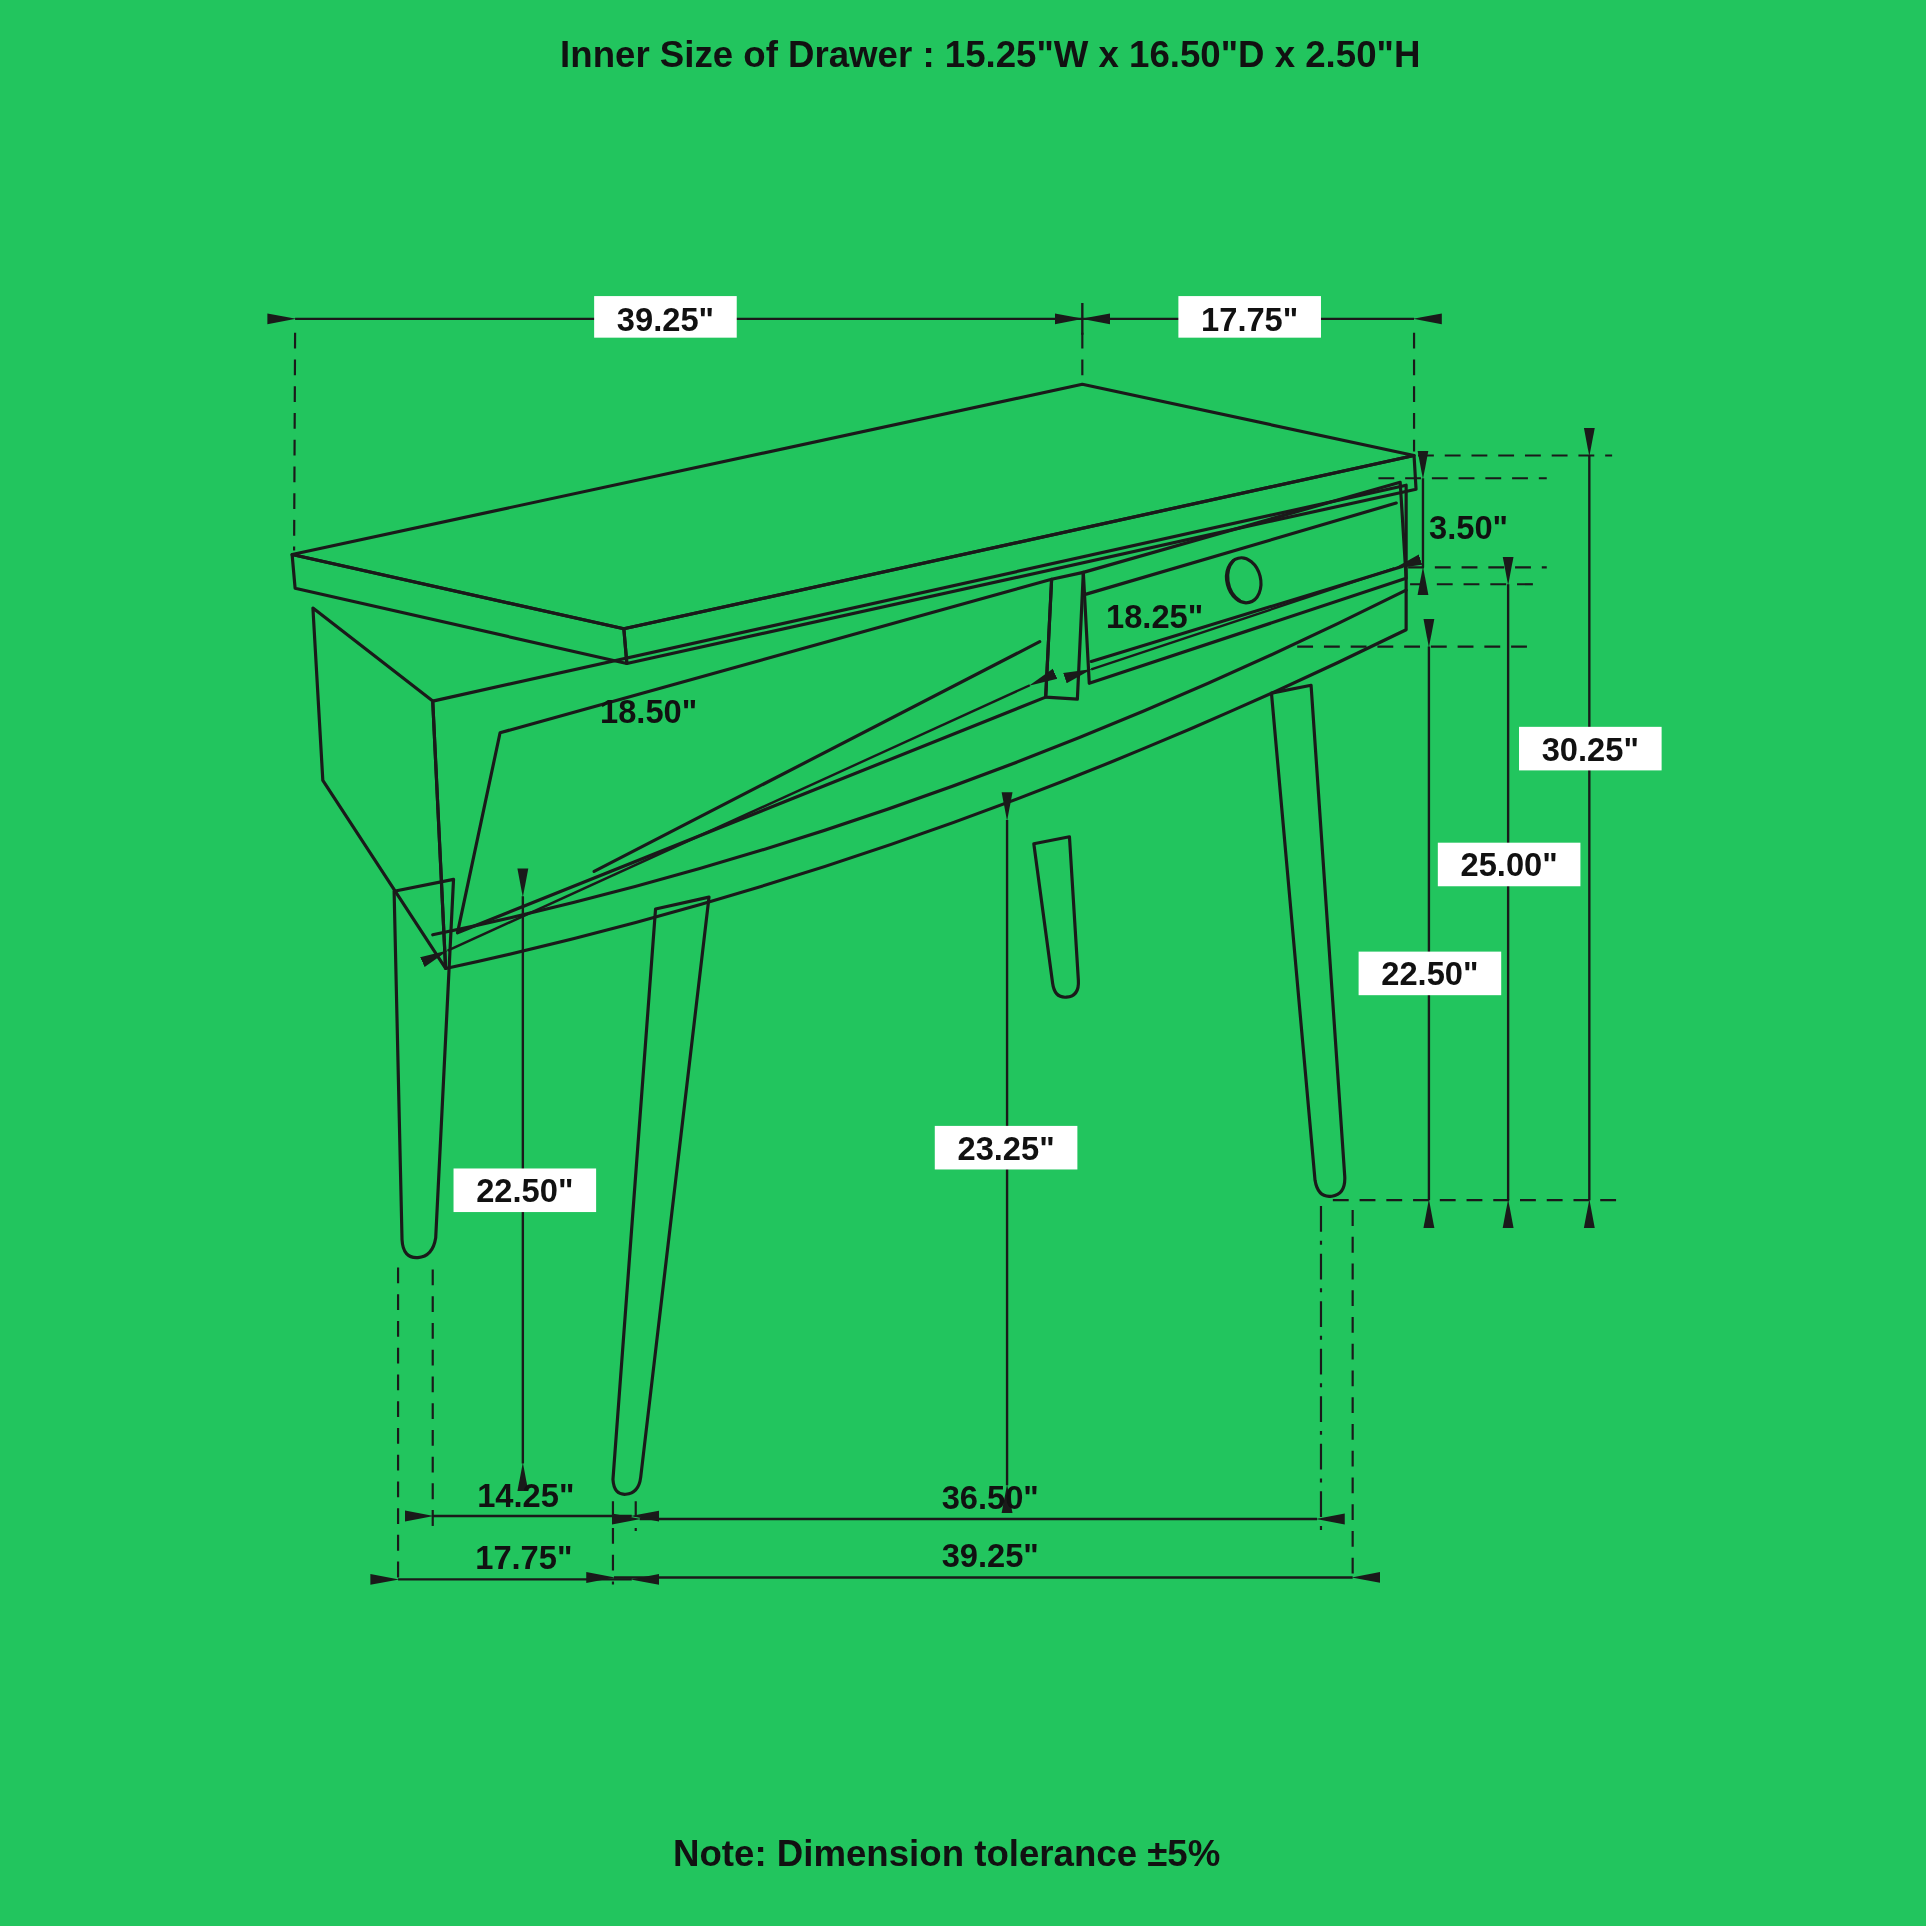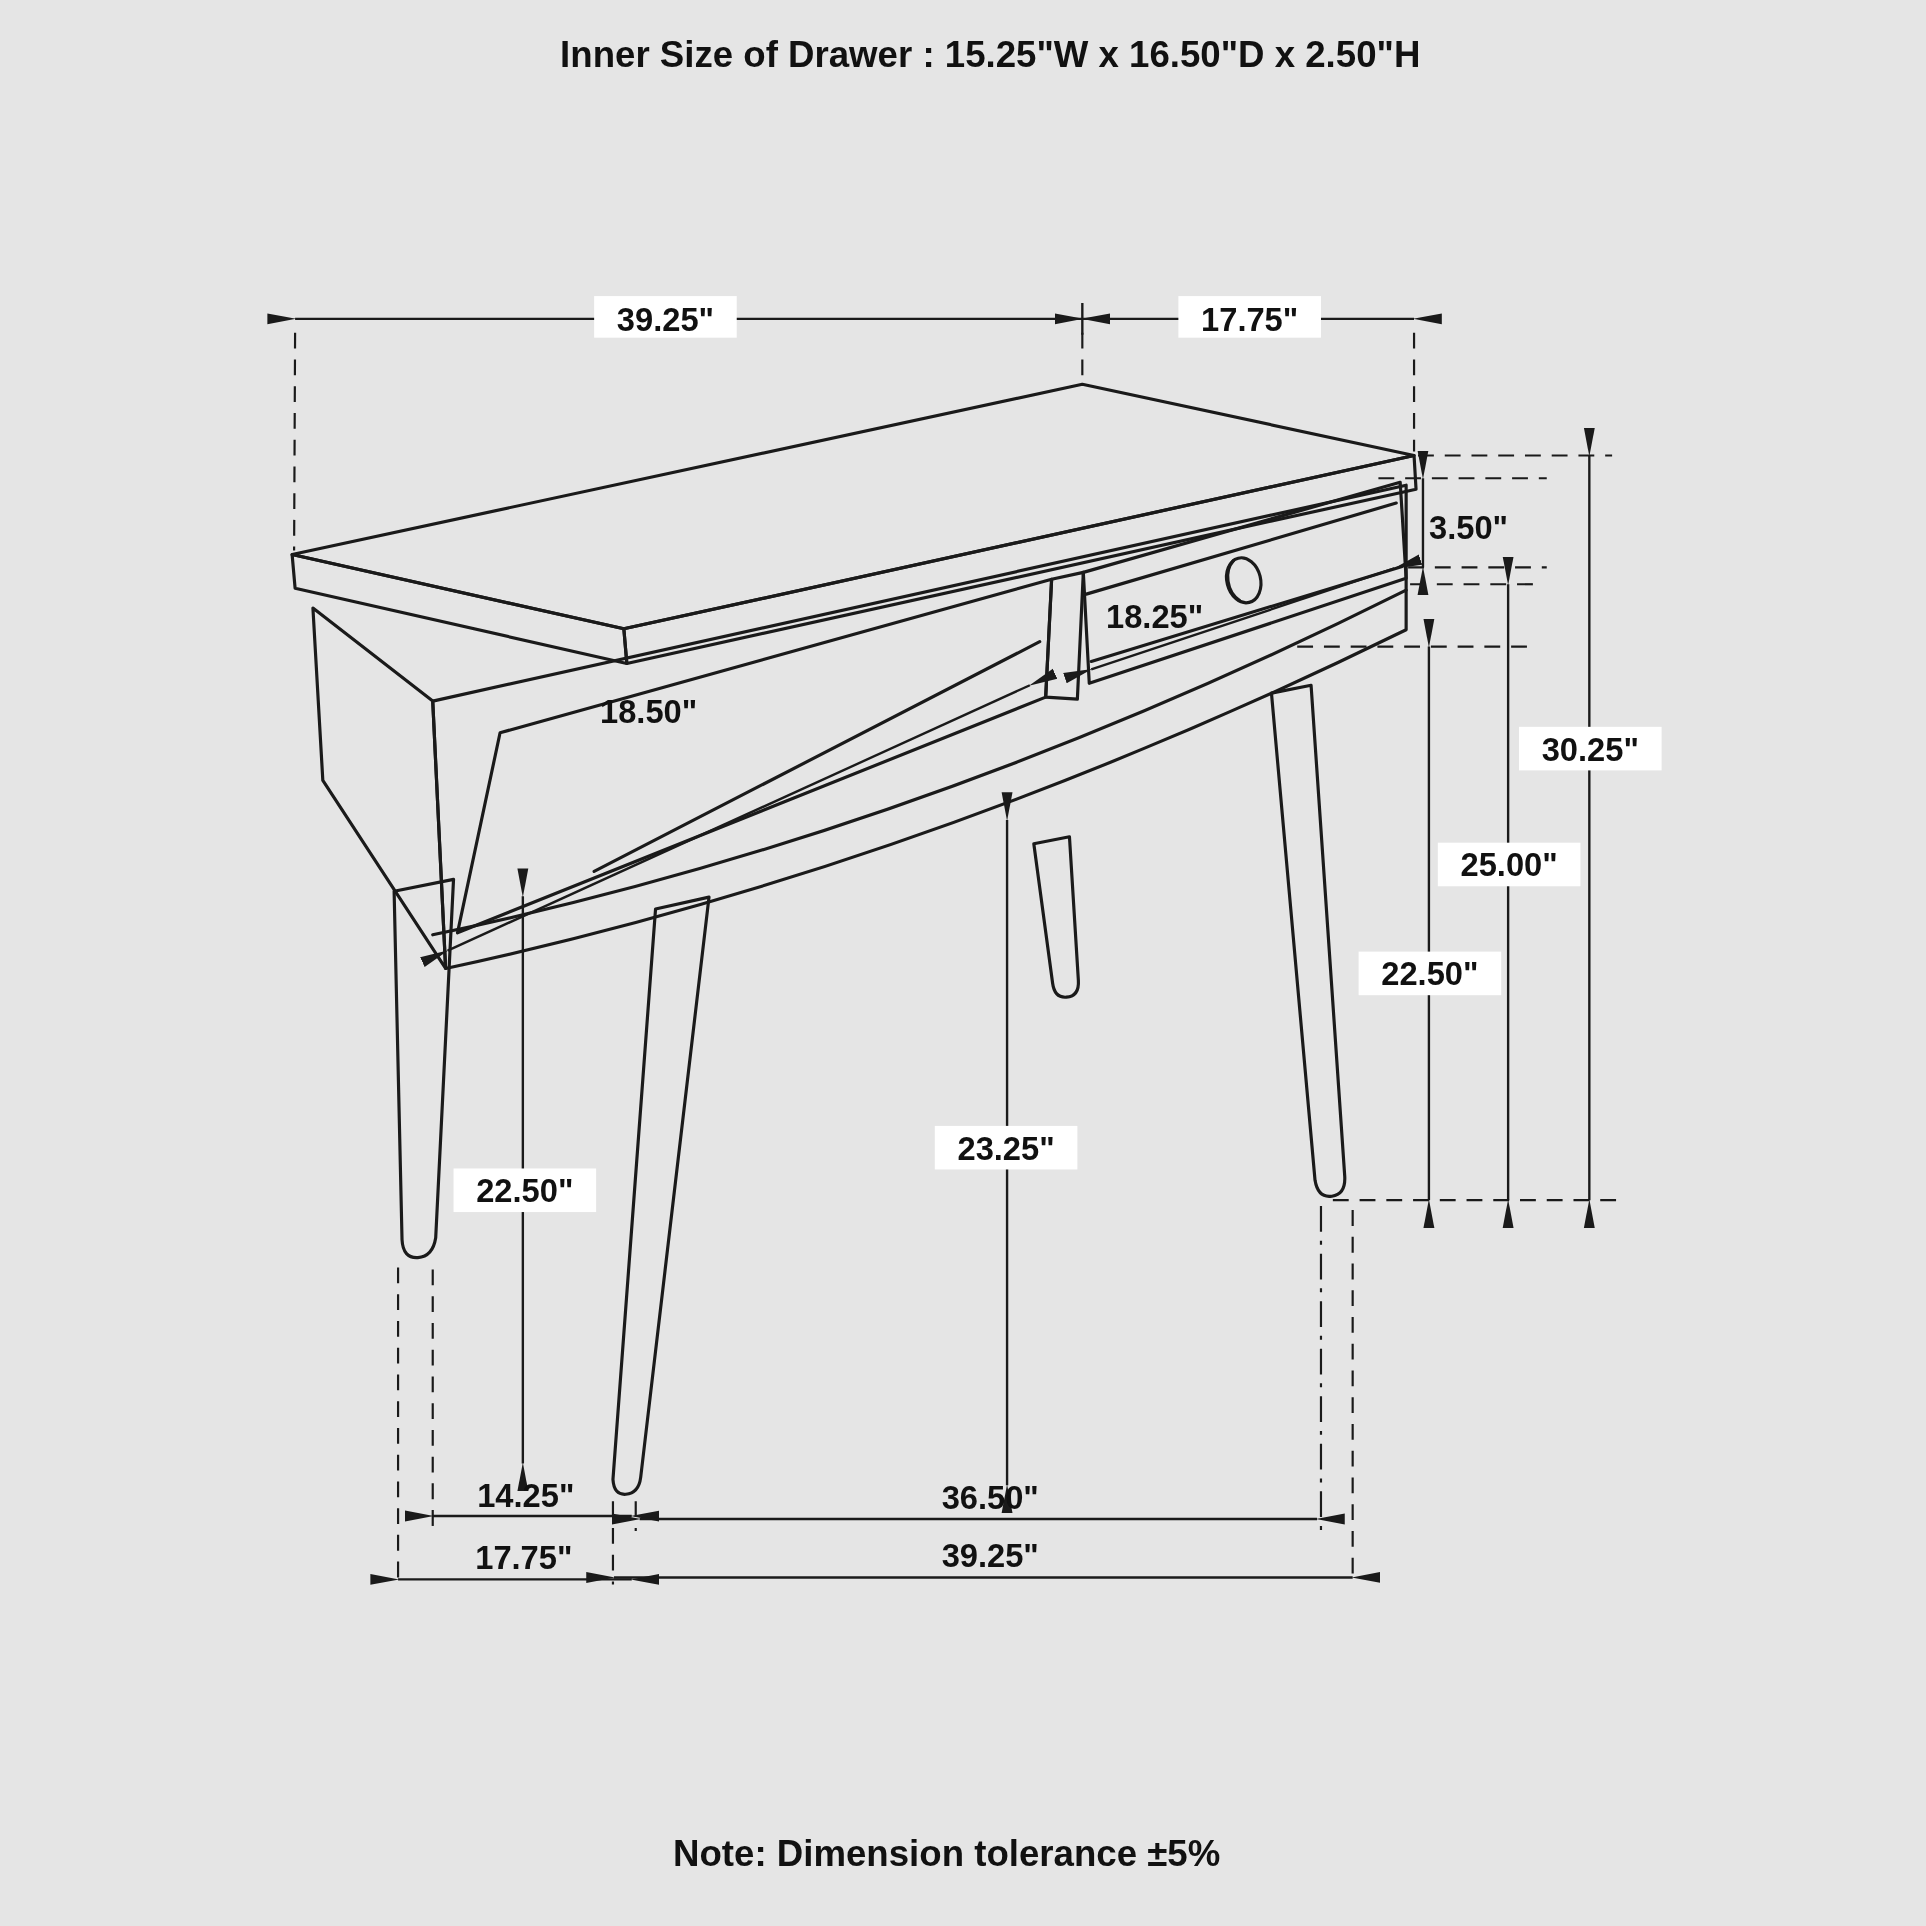--- a/index.html
+++ b/index.html
@@ -1,16 +1,16 @@
 <!DOCTYPE html>
 <html><head>
 <meta charset="utf-8">
 <style>
   html,body{margin:0;padding:0;background:#ffffff;}
-  .canvas{position:relative;width:1927px;height:1927px;background:#e5e5e5;overflow:hidden;
+  .canvas{position:relative;width:1927px;height:1927px;background:#22c55e;overflow:hidden;
           font-family:"Liberation Sans", sans-serif;}
   svg{position:absolute;left:0;top:0;}
   .desk-line{fill:none;stroke:#1a1a1a;stroke-width:3.2;stroke-linejoin:round;stroke-linecap:round;}
   .dim-line{fill:none;stroke:#1a1a1a;stroke-width:2.4;}
   .ext-line{fill:none;stroke:#1a1a1a;stroke-width:2.2;stroke-dasharray:16 11;}
   .ext-dashdot{fill:none;stroke:#1a1a1a;stroke-width:2.2;stroke-dasharray:26 9 4 9;}
   .dim-label{font:bold 33px "Liberation Sans", sans-serif;fill:#111;text-anchor:middle;}
   .big-label{font:bold 37px "Liberation Sans", sans-serif;fill:#111;text-anchor:middle;}
   .label-bg{fill:#ffffff;}
 </style>

